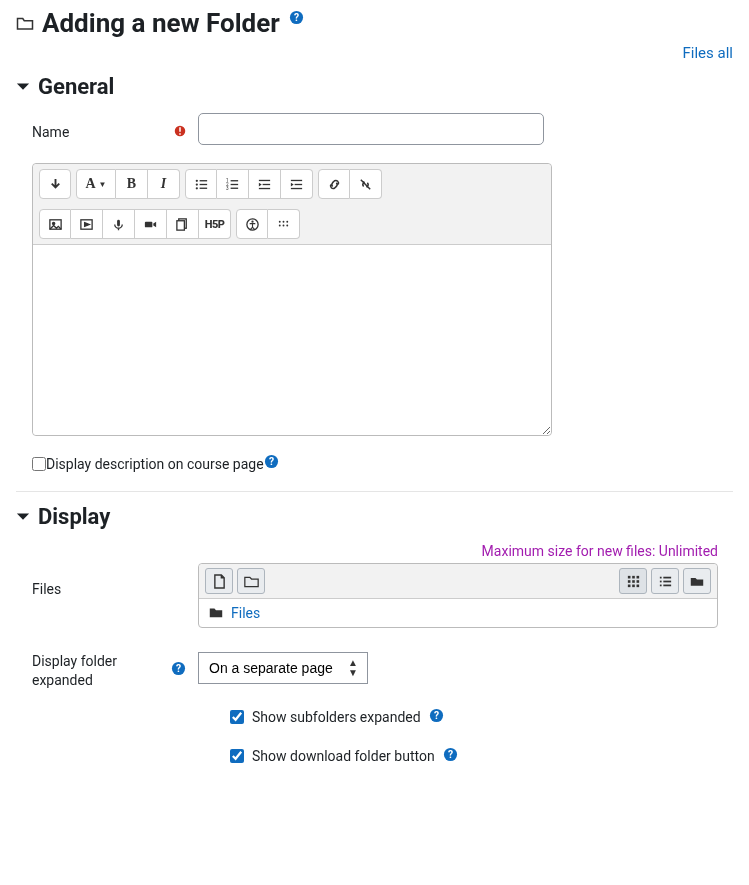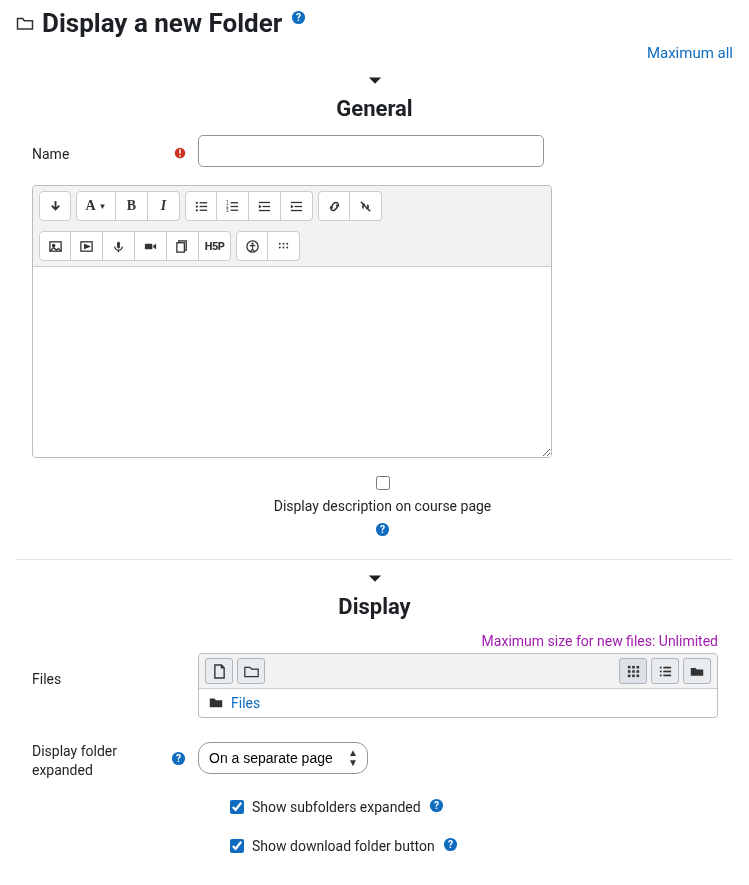--- a/index.html
+++ b/index.html
@@ -2,81 +2,81 @@
 <html><head>
 <meta charset="utf-8">
 <style>
 * { box-sizing: border-box; margin: 0; padding: 0; }
 body { font-family: -apple-system, BlinkMacSystemFont, "Segoe UI", Roboto, "Helvetica Neue", Arial, sans-serif; font-size: 14px; color: #1d2125; background: #fff; padding: 8px 16px; width: 749px; }
 .page-title { display: flex; align-items: center; gap: 8px; font-size: 26px; font-weight: 700; margin-bottom: 6px; }
 .page-title .folder-icon { font-size: 16px; color: #333; display: inline-flex; }
 .page-title .help-icon { font-size: 15px; color: #0f6cbf; }
 .expand-row { text-align: right; margin-bottom: 6px; }
 .expand-row a { color: #0f6cbf; text-decoration: none; font-size: 15px; cursor: pointer; }
-.section-header { display: flex; align-items: center; gap: 8px; font-size: 22px; font-weight: 700; margin: 12px 0 14px 0; cursor: pointer; flex-direction: column; }
+.section-header { display: flex; align-items: center; gap: 8px; font-size: 22px; font-weight: 700; margin: 12px 0 14px 0; cursor: pointer; }
 .section-header .chev { display: inline-flex; }
 .field-row { display: flex; align-items: center; margin-bottom: 18px; padding-left: 16px; }
 .label-col { width: 166px; display: flex; align-items: center; justify-content: space-between; padding-top: 6px; padding-right: 12px; }
 .label-col .label-text { color: #1d2125; }
 .req-icon { color: #ca3120; font-size: 13px; }
 .help-q { color: #0f6cbf; font-size: 15px; font-weight: 700; cursor: pointer; }
 .input-col { flex: 1; }
 input.text-input { width: 346px; padding: 7px 10px; border: 1px solid #8f959e; border-radius: 5px; font-size: 14px; }
 .editor-wrap { border: 1px solid #bbb; border-radius: 4px; background: #fff; width: 520px; }
 .toolbar { background: #f2f2f2; border-bottom: 1px solid #ccc; border-radius: 4px 4px 0 0; padding: 5px 6px; display: flex; flex-wrap: wrap; gap: 5px; }
 .tb-group { display: inline-flex; }
 .tb-btn { border: 1px solid #ccc; background: #fff; width: 32px; height: 30px; display: inline-flex; align-items: center; justify-content: center; font-size: 14px; color: #333; cursor: pointer; }
 .tb-group .tb-btn:first-child { border-radius: 4px 0 0 4px; }
 .tb-group .tb-btn:last-child { border-radius: 0 4px 4px 0; }
 .tb-group .tb-btn:only-child { border-radius: 4px; }
 .tb-group .tb-btn + .tb-btn { border-left: none; }
 .tb-btn.dd { width: 40px; font-family: Georgia, serif; font-weight: 700; }
 .tb-btn svg { width: 15px; height: 15px; }
 .editor-area { min-height: 190px; padding: 8px; resize: vertical; overflow: auto; background: #fff; border-radius: 0 0 4px 4px; }
-.checkbox-row { display: flex; align-items: center; gap: 8px; margin-top: 18px; flex-direction: column; }
+.checkbox-row { display: flex; align-items: center; gap: 0; margin-top: 18px; }
 .checkbox-row input[type=checkbox] { width: 14px; height: 14px; accent-color: #0f6cbf; cursor: pointer; }
 hr.sep { border: none; border-top: 1px solid #e5e5e5; margin: 16px 0 0 0; }
 .size-note { text-align: right; color: #a21caf; font-size: 14px; margin-bottom: 4px; }
 .filemanager { border: 1px solid #bbb; border-radius: 4px; width: 520px; background: #fff; }
 .fm-toolbar { background: #f2f2f2; border-bottom: 1px solid #ccc; border-radius: 4px 4px 0 0; padding: 4px 6px; display: flex; justify-content: space-between; align-items: center; }
 .fm-left, .fm-right { display: flex; gap: 4px; }
 .fm-btn { border: 1px solid #adb5bd; background: #e9ecef; width: 28px; height: 26px; display: inline-flex; align-items: center; justify-content: center; border-radius: 3px; cursor: pointer; color: #333; }
 .fm-btn.active { background: #dee2e6; }
 .fm-path { padding: 6px 10px; display: flex; align-items: center; gap: 8px; font-size: 14px; }
 .fm-path a { color: #0f6cbf; text-decoration: none; }
 .fm-drop { margin: 6px; border: 1px dashed #bbb; padding: 28px 10px 20px; text-align: center; }
 .fm-drop .dl-icon { display: inline-flex; width: 34px; height: 34px; border: 3px solid #8f959e; border-radius: 50%; align-items: center; justify-content: center; color: #8f959e; margin-bottom: 14px; }
 .fm-drop .dl-icon svg { width: 18px; height: 18px; }
 .select-wrap { position: relative; display: inline-block; }
-select.form-select { appearance: none; -webkit-appearance: none; border: 1px solid #8f959e; border-radius: 12px; padding: 7px 32px 7px 10px; font-size: 14px; background: #fff; cursor: pointer; min-width: 170px; }
+select.form-select { appearance: none; -webkit-appearance: none; border: 1px solid #8f959e; border-radius: 0; padding: 7px 32px 7px 10px; font-size: 14px; background: #fff; cursor: pointer; min-width: 170px; }
 .select-wrap .caret { position: absolute; right: 10px; top: 50%; transform: translateY(-50%); pointer-events: none; font-size: 10px; color: #333; line-height: 1; }
 .cb-line { display: flex; align-items: center; gap: 8px; margin-bottom: 20px; margin-left: 32px; }
 .cb-line input[type=checkbox] { width: 14px; height: 14px; accent-color: #0f6cbf; cursor: pointer; }
 .hsp { font-size: 11px; font-weight: 800; letter-spacing: -0.5px; }
 </style>
 </head>
 <body>
 
 <div class="page-title">
   <span class="folder-icon">
     <svg width="18" height="16" viewBox="0 0 24 20" fill="none" stroke="currentColor" stroke-width="2">
         <path d="M2 4 h7 l2 3 h11 v11 H2 Z"></path>
       </svg>
   </span>
-  <span>Display a new Folder</span>
+  <span>Adding a new Folder</span>
     <span class="help-icon" style="font-size:15px; color:#0f6cbf; position:relative; top:-4px; left:1px;">
     <svg width="15" height="15" viewBox="0 0 16 16" fill="#0f6cbf">
         <circle cx="8" cy="8" r="7"></circle>
         <text x="8" y="12" text-anchor="middle" fill="#fff" font-size="11" font-weight="700">?</text>
       </svg>
   </span>
 </div>
 
 <div class="expand-row">
-  <a>Maximum all</a>
+  <a>Files all</a>
 </div>
 
 <div class="section-header">
   <span class="chev">
     <svg width="14" height="14" viewBox="0 0 16 16" fill="currentColor">
         <path d="M1 4 l7 7 l7 -7 Z"></path>
       </svg>
   </span>
   <span>General</span>
 </div>

